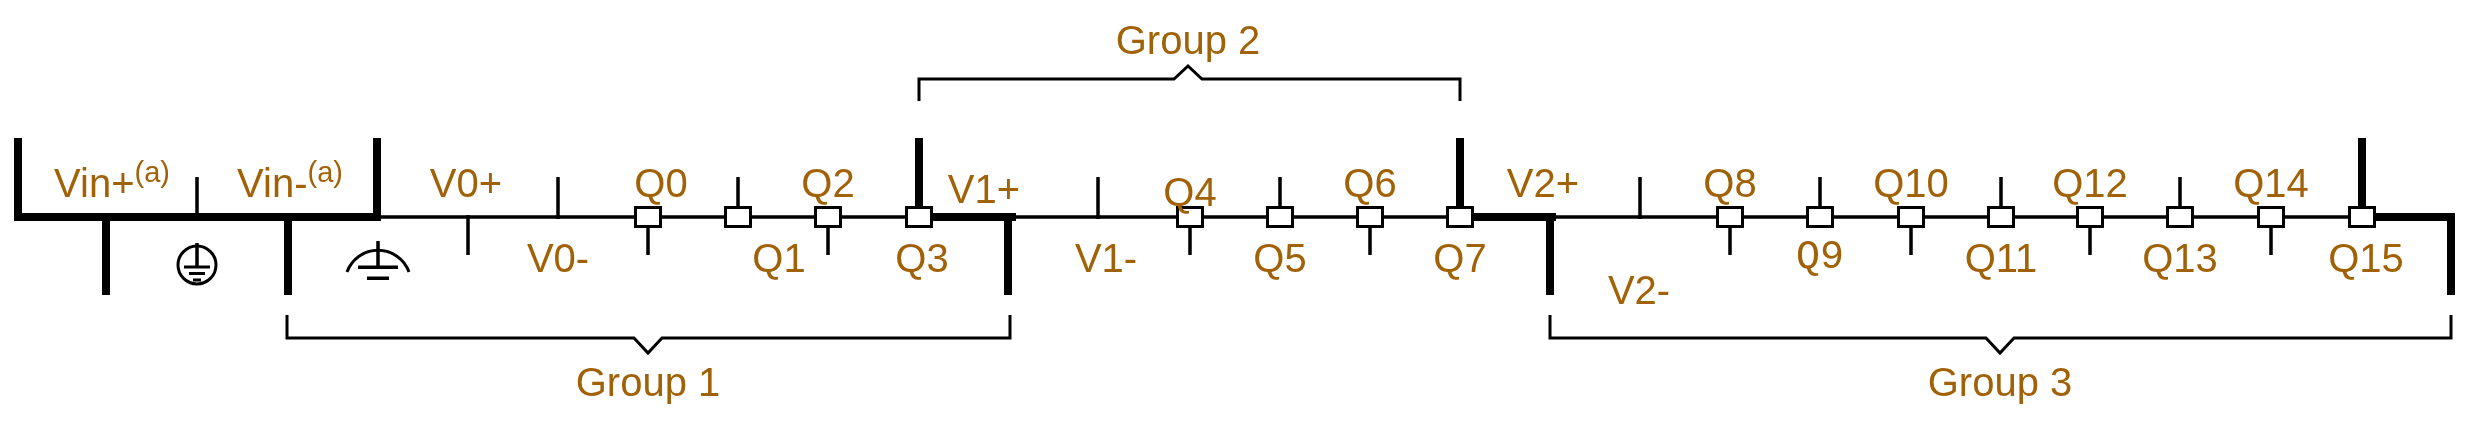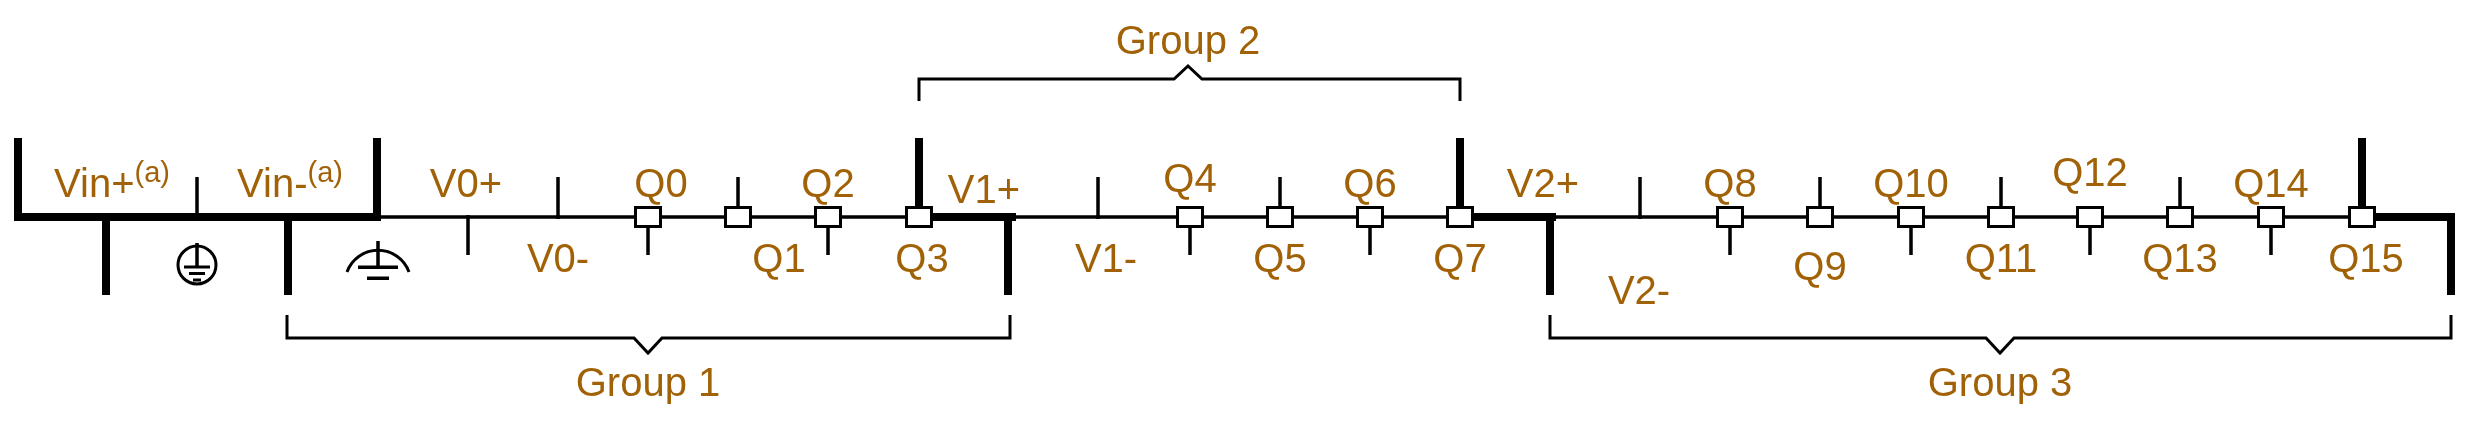--- a/index.html
+++ b/index.html
@@ -77,35 +77,35 @@
       <rect x="2258.5" y="207.5" width="25" height="19" fill="#ffffff" stroke="#000000" stroke-width="3"></rect>
       <rect x="2349.5" y="207.5" width="25" height="19" fill="#ffffff" stroke="#000000" stroke-width="3"></rect>
     </svg>
   <div id="labels">
       <div class="lbl" style="left: 112px; top: 163px;"><span>Vin+</span><span class="sup">(a)</span></div>
       <div class="lbl" style="left: 290px; top: 163px;"><span>Vin-</span><span class="sup">(a)</span></div>
       <div class="lbl" style="left: 466px; top: 163px;"><span>V0+</span></div>
       <div class="lbl" style="left: 661px; top: 163px;"><span>Q0</span></div>
       <div class="lbl" style="left: 828px; top: 163px; text-align: right;"><span>Q2</span></div>
       <div class="lbl" style="left: 984px; top: 163px; margin-top: 6px;"><span>V1+</span></div>
-      <div class="lbl" style="left: 1190px; top: 158px; text-align: center;"><span>Q4</span></div>
+      <div class="lbl" style="left: 1190px; top: 172px; text-align: center;"><span>Q4</span></div>
       <div class="lbl" style="left: 1370px; top: 163px;"><span>Q6</span></div>
       <div class="lbl" style="left: 1543px; top: 163px;"><span>V2+</span></div>
       <div class="lbl" style="left: 1730px; top: 163px;"><span>Q8</span></div>
       <div class="lbl" style="left: 1911px; top: 163px;"><span>Q10</span></div>
-      <div class="lbl" style="left: 2090px; top: 152px;"><span>Q12</span></div>
+      <div class="lbl" style="left: 2090px; top: 163px;"><span>Q12</span></div>
       <div class="lbl" style="left: 2271px; top: 163px;"><span>Q14</span></div>
       <div class="lbl" style="left: 558px; top: 238px;"><span>V0-</span></div>
       <div class="lbl" style="left: 779px; top: 238px;"><span>Q1</span></div>
       <div class="lbl" style="left: 922px; top: 238px;"><span>Q3</span></div>
       <div class="lbl" style="left: 1106px; top: 238px;"><span>V1-</span></div>
       <div class="lbl" style="left: 1280px; top: 238px;"><span>Q5</span></div>
       <div class="lbl" style="left: 1460px; top: 238px;"><span>Q7</span></div>
       <div class="lbl" style="left: 1639px; top: 238px; margin-top: 32px;"><span>V2-</span></div>
-      <div class="lbl" style="left: 1820px; top: 246px;"><span>Q9</span></div>
+      <div class="lbl" style="left: 1820px; top: 238px; font-family: Liberation Mono, monospace;"><span>Q9</span></div>
       <div class="lbl" style="left: 2001px; top: 238px;"><span>Q11</span></div>
       <div class="lbl" style="left: 2180px; top: 238px;"><span>Q13</span></div>
       <div class="lbl" style="left: 2366px; top: 238px;"><span>Q15</span></div>
       <div class="lbl" style="left: 648px; top: 362px;"><span>Group 1</span></div>
       <div class="lbl" style="left: 1188px; top: 20px;"><span>Group 2</span></div>
       <div class="lbl" style="left: 2000px; top: 362px;"><span>Group 3</span></div>
     </div>
 </div>
 
 </body></html>

